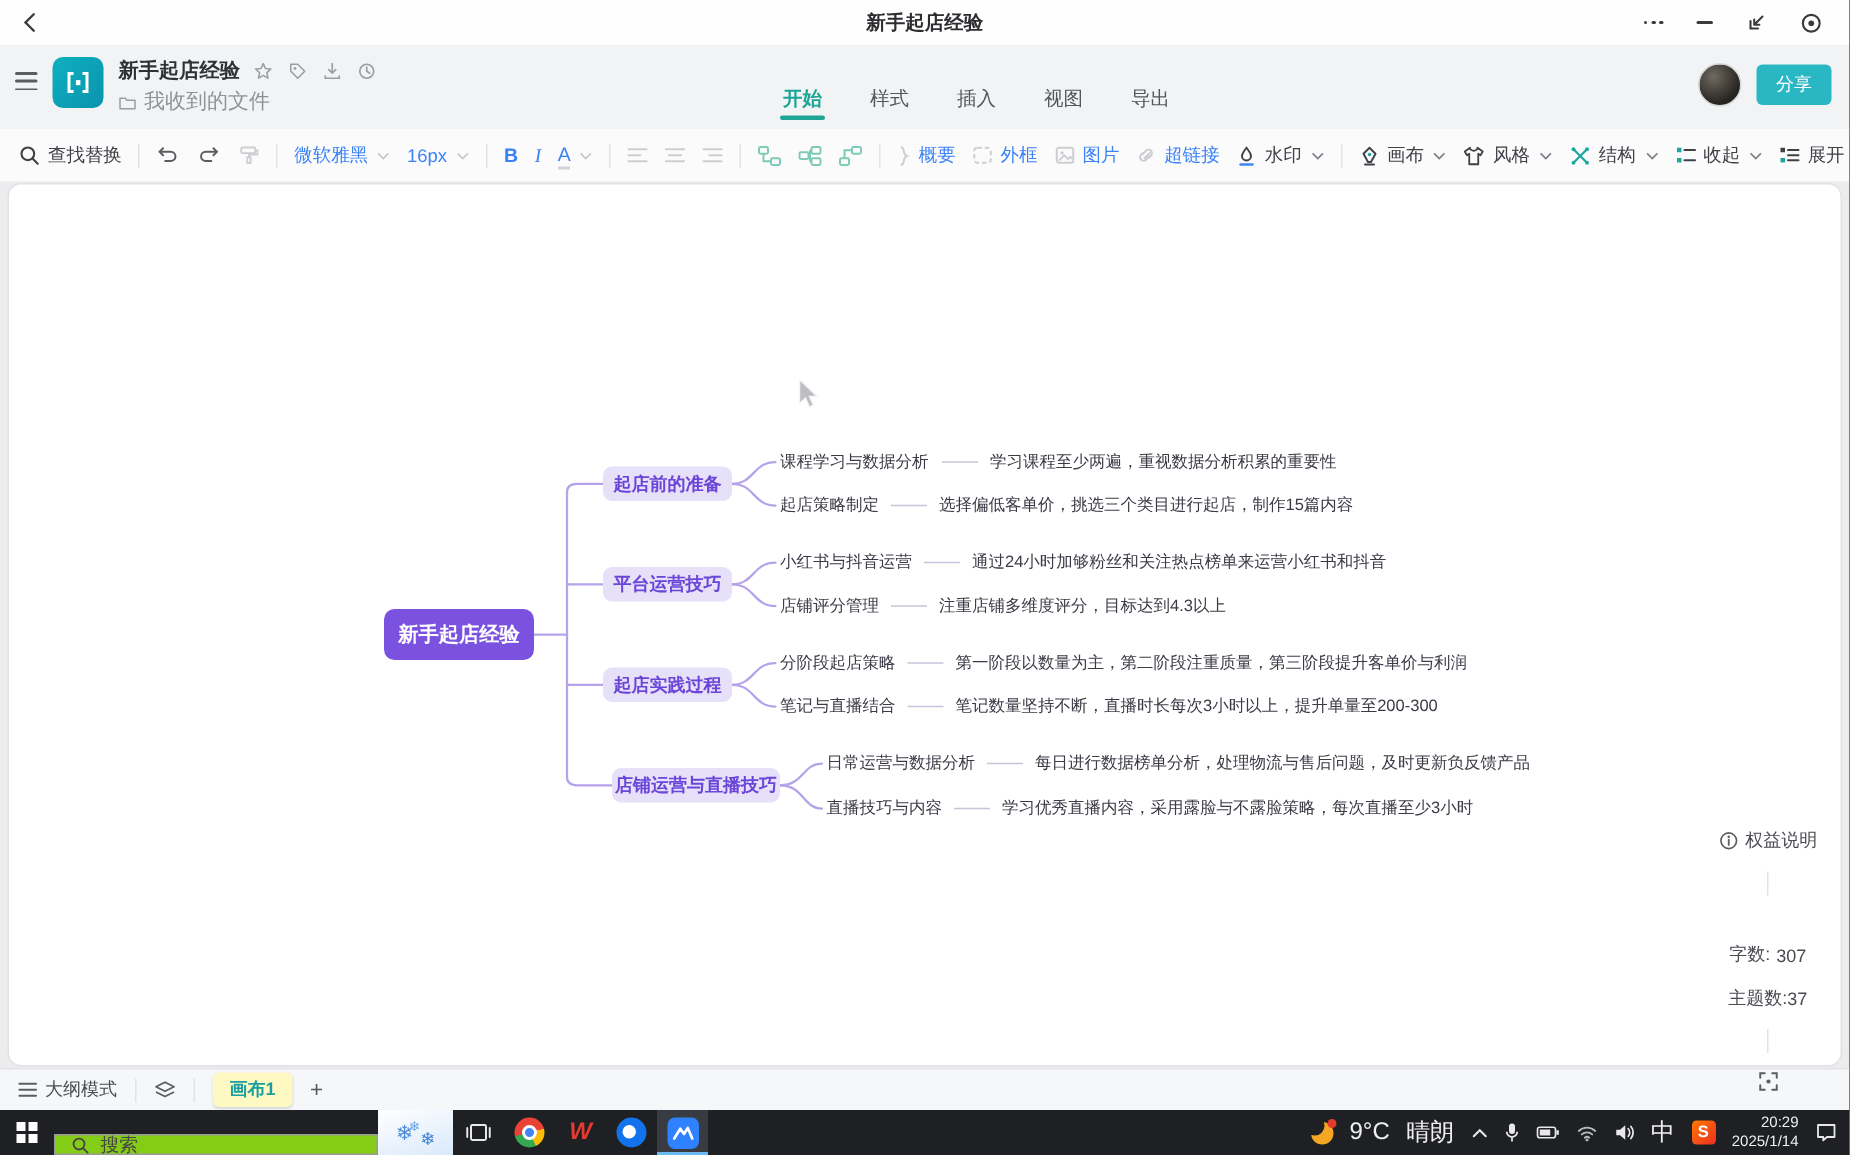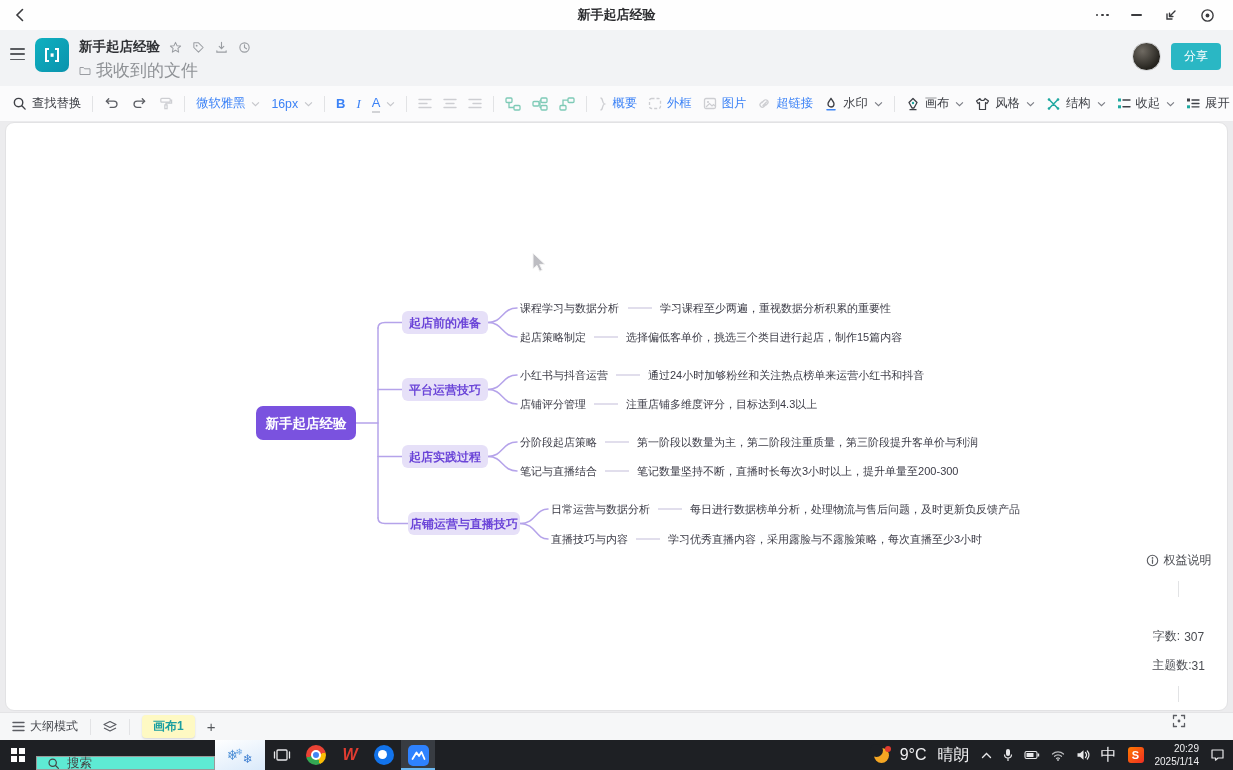--- a/index.html
+++ b/index.html
@@ -22,21 +22,21 @@
   .header{position:absolute;left:0;top:30px;width:100%;height:56px;background:#f2f3f5;border-bottom:1px solid #e7e8ea;}
   .hd-left{position:absolute;left:10px;top:8px;display:flex;align-items:flex-start;gap:10px;}
   .hamburger{margin-top:10px;display:flex;flex-direction:column;gap:3.5px;cursor:pointer;}
   .hamburger i{width:15px;height:1.8px;background:#5a5c60;border-radius:1px;}
   .applogo{width:34px;height:34px;border-radius:7px;background:linear-gradient(135deg,#0fb0c0,#0a93ad);
            display:flex;align-items:center;justify-content:center;}
   .doc-meta{display:flex;flex-direction:column;gap:3px;}
   .doc-line1{display:flex;align-items:center;gap:9px;}
   .doc-title{font-size:13.5px;color:#2f3135;font-weight:bold;}
   .doc-icons{display:flex;align-items:center;gap:10px;}
-  .doc-line2{display:flex;align-items:center;gap:5px;font-size:17px;color:#8f9296;}
+  .doc-line2{display:flex;align-items:center;gap:5px;font-size:14px;color:#8f9296;}
   .tabs{position:absolute;left:520px;bottom:0;display:flex;gap:28px;}
   .tab{font-size:13px;color:#54565b;padding:8px 2px 11px;cursor:pointer;position:relative;}
   .tab.active{color:#1ea595;font-weight:bold;}
   .tab.active:after{content:"";position:absolute;left:0;right:0;bottom:6px;height:3px;border-radius:2px;background:#1ea595;}
   .hd-right{position:absolute;right:12px;top:12px;display:flex;align-items:center;gap:10px;}
   .avatar{width:27px;height:27px;border-radius:50%;background:radial-gradient(circle at 35% 30%,#6f6a62,#26241f 70%);border:1px solid #d7d8da;}
   .share-btn{background:#2ab7c4;color:#fff;font-size:12px;border-radius:4px;padding:5px 13px;cursor:pointer;}
 
   
   .toolbar{position:absolute;left:0;top:86px;width:100%;height:36px;background:#fbfbfc;border-bottom:1px solid #ebebed;
@@ -70,21 +70,21 @@
   .slider{width:85px;height:2px;background:#d9d9dc;border-radius:1px;position:relative;}
   .slider .fill{position:absolute;left:0;top:0;height:2px;width:22px;background:#4a7dff;border-radius:1px;}
   .slider .thumb{position:absolute;left:19px;top:-3px;width:8px;height:8px;border-radius:50%;background:#5b5d63;}
   .plusminus{font-size:15px;color:#55585c;cursor:pointer;line-height:1;}
 
   
   .taskbar{position:absolute;left:0;top:740px;width:100%;height:30px;background:#1e2024;display:flex;align-items:stretch;color:#e8e8ea;}
   .win-btn{width:36px;display:flex;align-items:center;justify-content:center;cursor:pointer;}
   .winlogo{display:grid;grid-template-columns:6.5px 6.5px;grid-template-rows:6.5px 6.5px;gap:1.4px;}
   .winlogo i{background:#fdfdfd;}
-  .tk-search{width:179px;background:#5eead4;border:1px solid #9a9a9a;display:flex;align-items:center;gap:7px;
+  .tk-search{width:216px;background:#84cc16;border:1px solid #9a9a9a;display:flex;align-items:center;gap:7px;
              padding:0 10px;box-sizing:border-box;color:#454545;font-size:12.5px;cursor:text;margin-top:16px;}
   .tk-weatherwidget{width:50px;background:linear-gradient(160deg,#ffffff,#d9e9fa);display:flex;align-items:center;justify-content:center;cursor:pointer;}
   .snow1{color:#4d8fd6;font-size:14px;} .snow2{color:#6aa5e4;font-size:9px;margin:-7px 0 0 -3px;} .snow3{color:#3f7fd1;font-size:12px;margin-top:7px;}
   .tk-app{width:34px;display:flex;align-items:center;justify-content:center;cursor:pointer;position:relative;}
   .tk-app.active{background:#383c42;box-shadow:inset 0 -2px 0 #6cb8f0;}
   .chrome{width:20px;height:20px;border-radius:50%;position:relative;
           background:conic-gradient(from -45deg,#ea4335 0 120deg,#fbbc05 0 200deg,#34a853 0 300deg,#ea4335 0 360deg);}
   .chrome:after{content:"";position:absolute;left:5px;top:5px;width:10px;height:10px;border-radius:50%;background:#4285f4;border:2px solid #fff;box-sizing:border-box;}
   .wps-w{color:#e03c31;font-weight:bold;font-size:16px;font-style:italic;}
   .bluecircle{width:20px;height:20px;border-radius:50%;background:#1273eb;position:relative;}
@@ -177,20 +177,27 @@
         <div class="doc-line2">
           <span>
               <svg class="ic" width="12" height="11" viewBox="0 0 12 11">
                 <path d="M1,2.5 H4.5 L5.6,3.8 H11 V9.5 H1 Z" stroke="#9a9da2" stroke-width="1" fill="none" stroke-linejoin="round"></path>
               </svg>
             </span>
           <span>我收到的文件</span>
         </div>
       </div>
     </div>
+    <div class="tabs">
+      <span class="tab active">开始</span>
+      <span class="tab">样式</span>
+      <span class="tab">插入</span>
+      <span class="tab">视图</span>
+      <span class="tab">导出</span>
+    </div>
     <div class="hd-right">
       <span class="avatar"></span>
       <span class="share-btn">分享</span>
     </div>
   </div>
 
   <div class="toolbar">
     <span class="tbtn">
       <svg class="ic" width="15" height="15" viewBox="0 0 16 16">
           <circle cx="7" cy="7" r="4.5" stroke="#3f4147" stroke-width="1.5" fill="none"></circle>
@@ -476,21 +483,21 @@
           </svg>
         <span>权益说明</span>
       </span>
       <span class="divider"></span>
       <span class="row" style="gap:4px;margin-top:19px;">
         <span>字数:</span>
         <span>307</span>
       </span>
       <span class="row" style="gap:0;">
         <span>主题数:</span>
-        <span>31</span>
+        <span>37</span>
       </span>
       <span class="divider"></span>
       <span>
         <svg class="ic" width="14" height="14" viewBox="0 0 14 14">
             <path d="M1.5,4.5 V1.5 H4.5 M9.5,1.5 H12.5 V4.5 M12.5,9.5 V12.5 H9.5 M4.5,12.5 H1.5 V9.5" stroke="#5b5d63" stroke-width="1.3" fill="none" stroke-linecap="round"></path>
             <circle cx="7" cy="7" r="1.4" fill="#5b5d63"></circle>
           </svg>
       </span>
       <span>
         <svg class="ic" width="14" height="14" viewBox="0 0 14 14">

